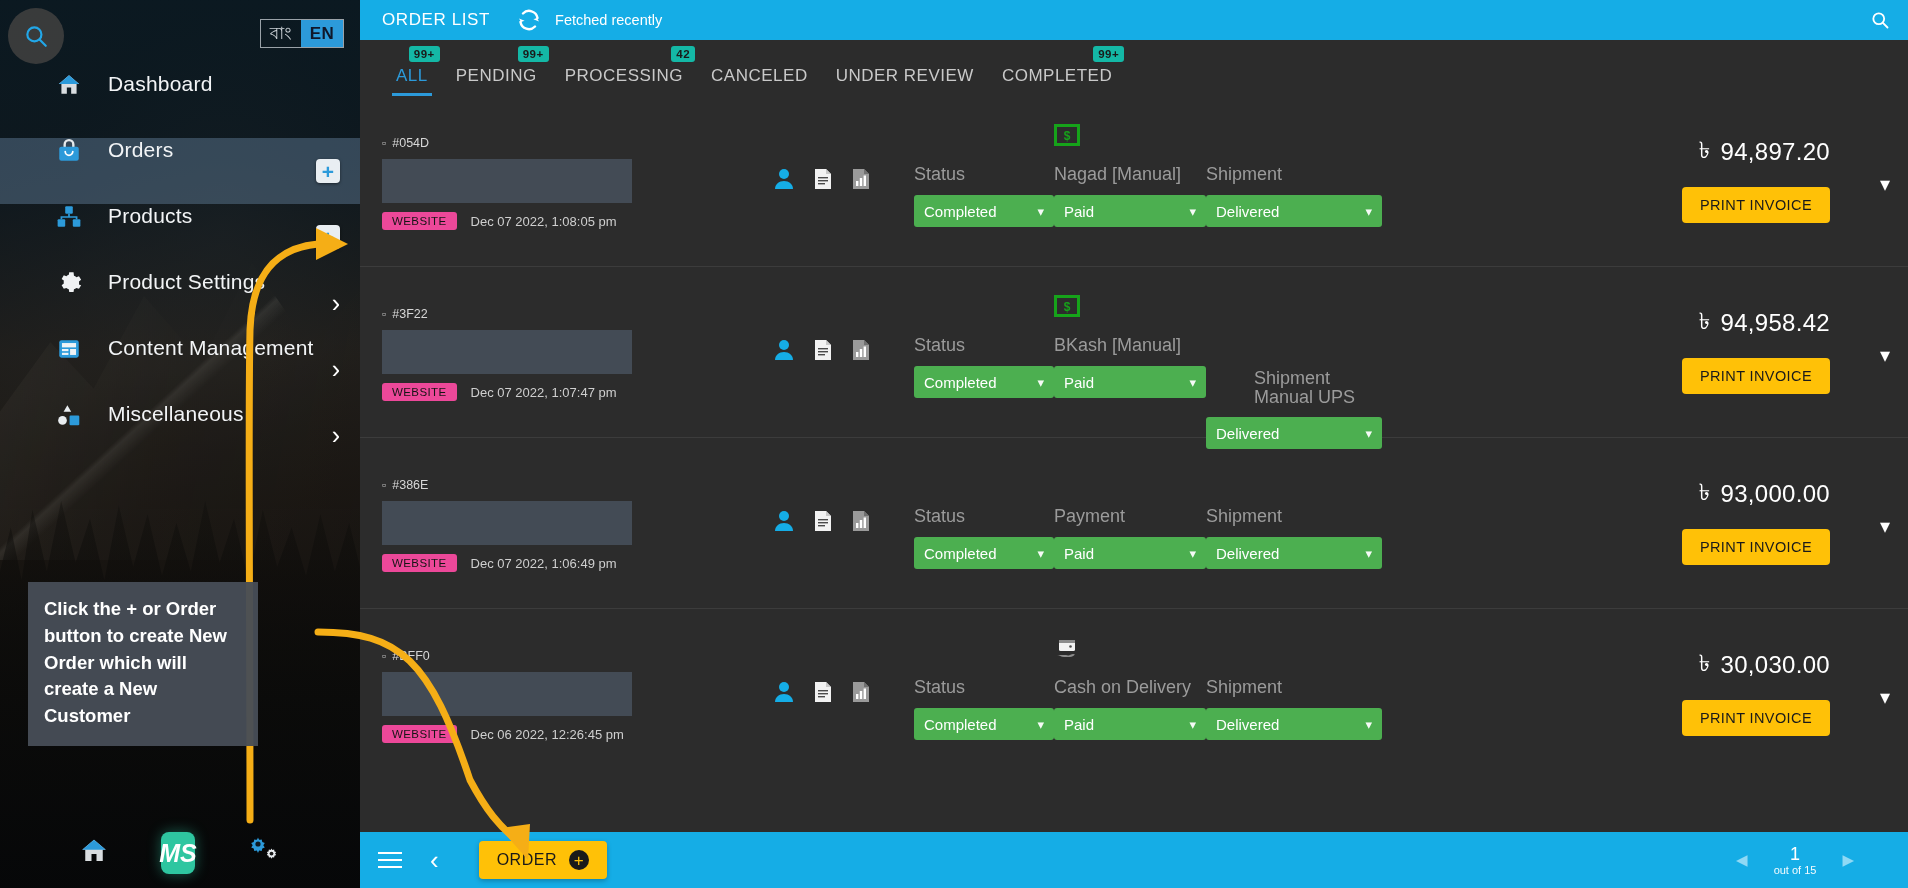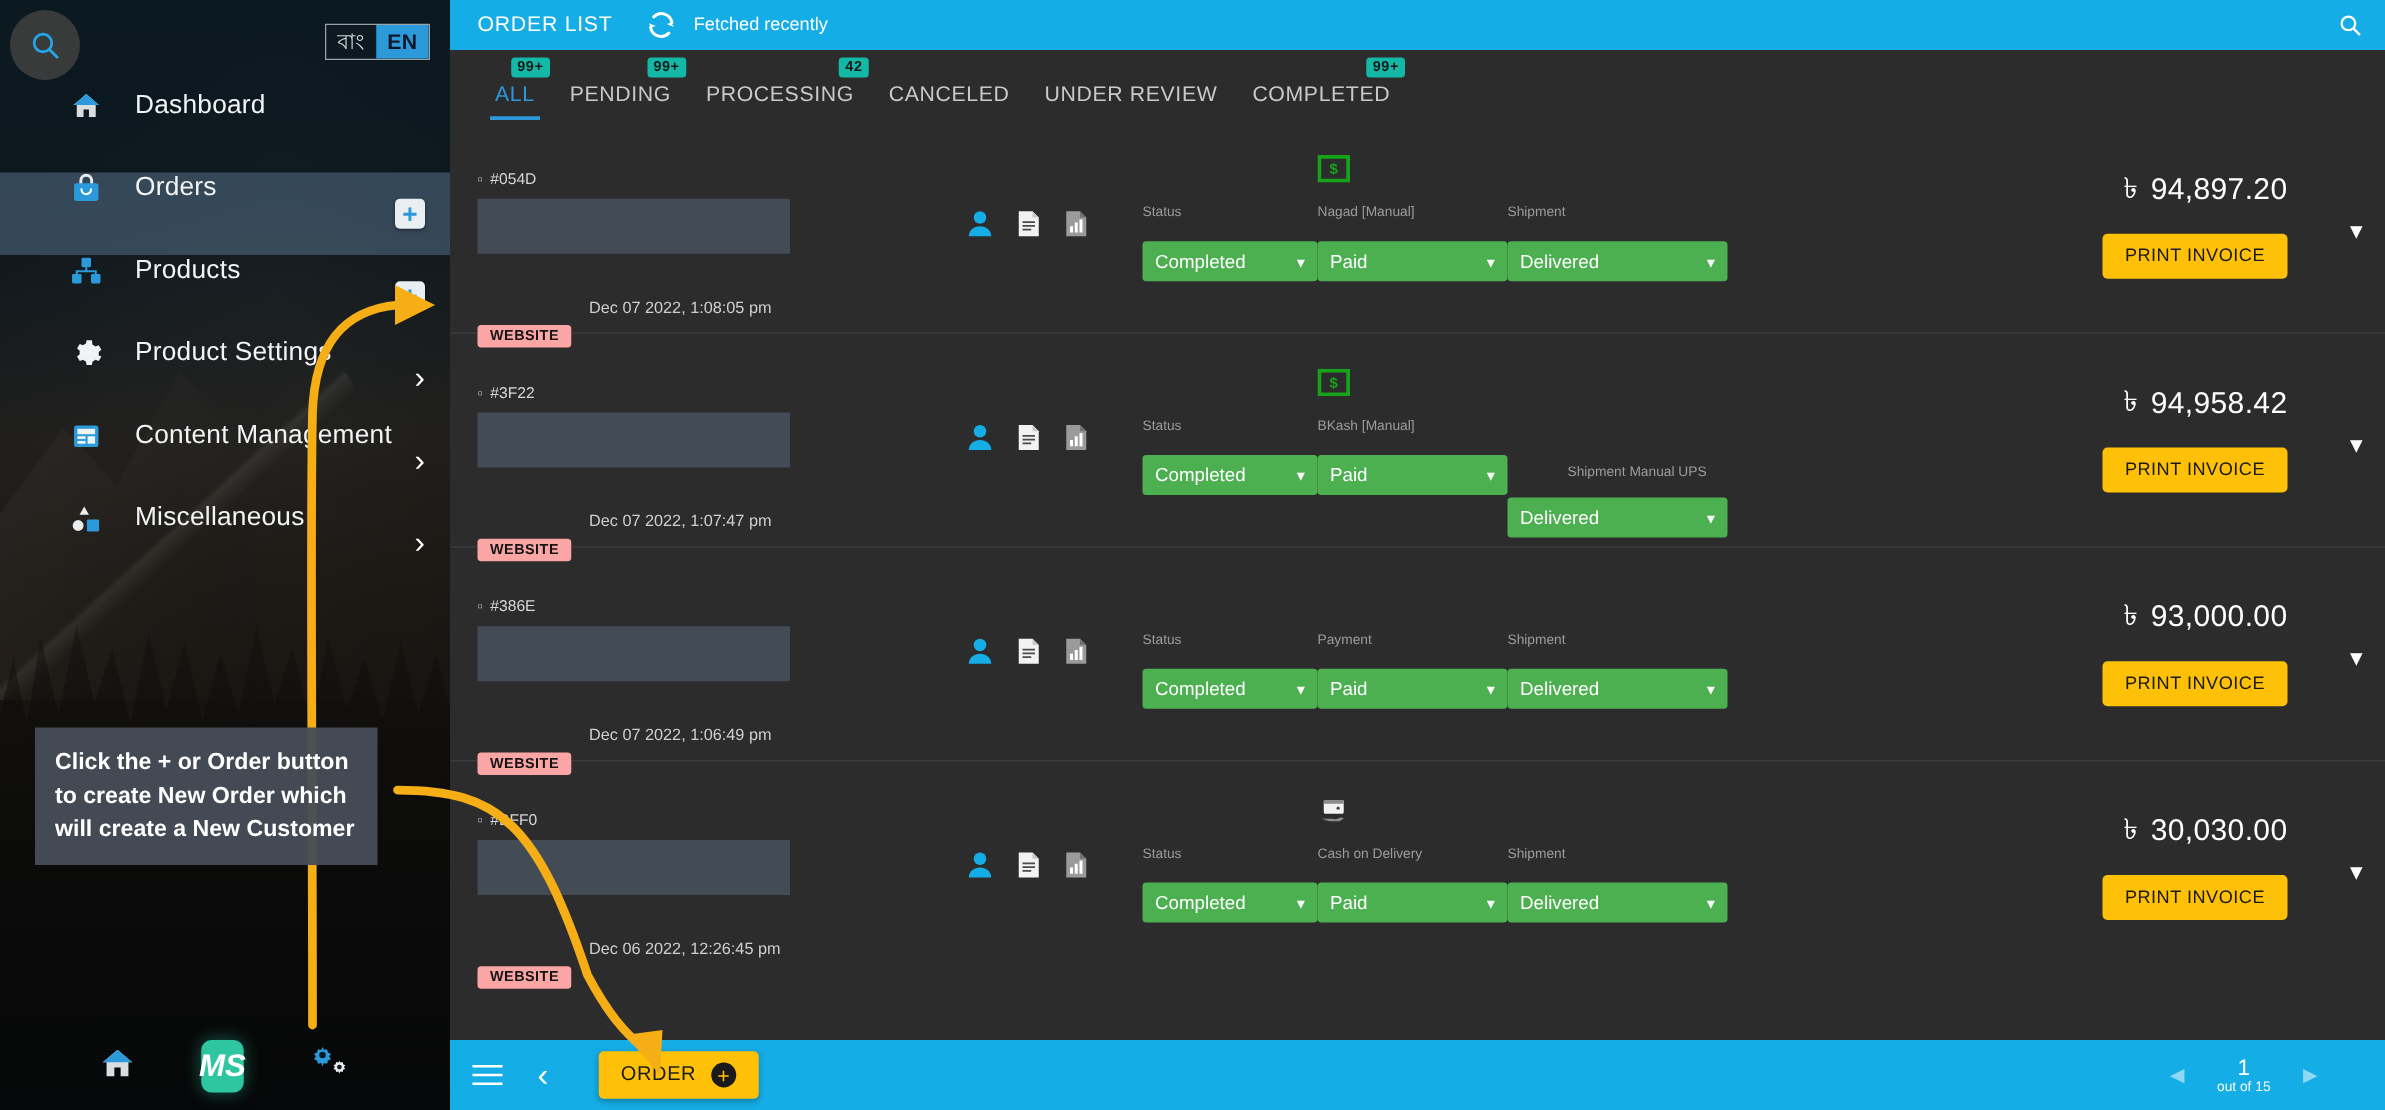--- a/index.html
+++ b/index.html
@@ -84,21 +84,21 @@
   }
   .ms-logo {
     width: 34px; height: 42px; border-radius: 8px; background:#2ec6a0;
     display:flex; align-items:center; justify-content:center;
     color:#fff; font-size: 25px; font-weight:700; font-style:italic;
     box-shadow: 0 0 14px rgba(46,198,160,.45);
   }
 
   
   .callout {
-    position:absolute; left: 28px; top: 582px; width: 274px;
+    position:absolute; left: 28px; top: 582px; width: 230px;
     background: rgba(71,77,86,0.96);
     padding: 14px 16px 16px 16px;
     z-index: 40;
   }
   .callout p {
     color:#ffffff; font-size: 18.5px; font-weight: 700; line-height: 1.45;
   }
   .arrow-svg { position:absolute; left:0; top:0; width:1908px; height:888px; pointer-events:none; z-index: 35; }
 
   
@@ -140,33 +140,33 @@
     border-bottom: 1px solid #3c3c3c;
   }
   .order-row:last-child { border-bottom: none; }
 
   .col-left { width: 392px; flex: 0 0 392px; padding-top: 40px; }
   .oid { display:flex; align-items:center; gap: 6px; color:#d7d7d7; font-size: 12.5px; }
   .oid .tag-icon { color:#bdbdbd; font-size: 12px; }
   .cust-block { margin-top: 9px; width: 250px; height: 44px; background:#434b55; }
   .meta { margin-top: 9px; display:flex; align-items:center; gap: 14px; }
   .pill-website {
-    background:#fca5a5; color:#151515; font-size: 11.5px; font-weight:700;
-    padding: 3px 10px; border-radius: 3px; letter-spacing:.4px;margin-top:48px;
+    background:#ec4899; color:#151515; font-size: 11.5px; font-weight:400;
+    padding: 3px 10px; border-radius: 3px; letter-spacing:.4px;
   }
   .date { color:#cfcfcf; font-size: 13px; }
 
   .col-icons { width: 140px; flex:0 0 140px; display:flex; align-items:center; gap: 20px; padding-top: 72px; }
   .ic-btn { cursor:pointer; display:flex; }
 
   .col-status { width: 140px; flex: 0 0 140px; padding-top: 68px; }
   .col-pay  { width: 152px; flex: 0 0 152px; padding-top: 28px; }
   .col-ship { width: 180px; flex: 0 0 180px; padding-top: 68px; }
 
-  .fld-label { color:#9b9b9b; font-size: 11px; margin-bottom: 10px; min-height: 19px; }
+  .fld-label { color:#9b9b9b; font-size: 18px; margin-bottom: 10px; min-height: 19px; }
   .fld-label.two { line-height: 19px; margin-left: 48px; }
   .pay-icon-wrap { height: 40px; display:flex; align-items:flex-start; }
   .sel {
     position:relative; width: 100%; max-width: 176px;
     background:#4caf50; border-radius: 3px; height: 32px;
     display:flex; align-items:center; padding: 0 10px;
     color:#fff; font-size: 15px; cursor:pointer;
   }
   .sel .cv { margin-left:auto; font-size: 13px; opacity:.95; }
 

